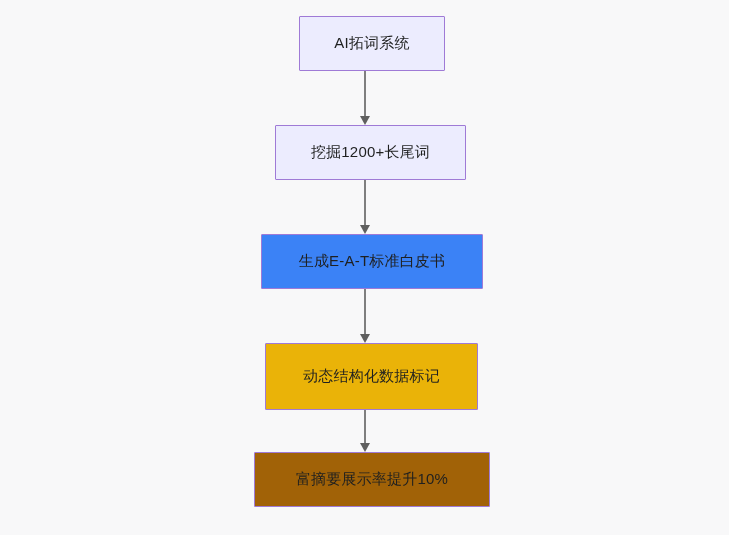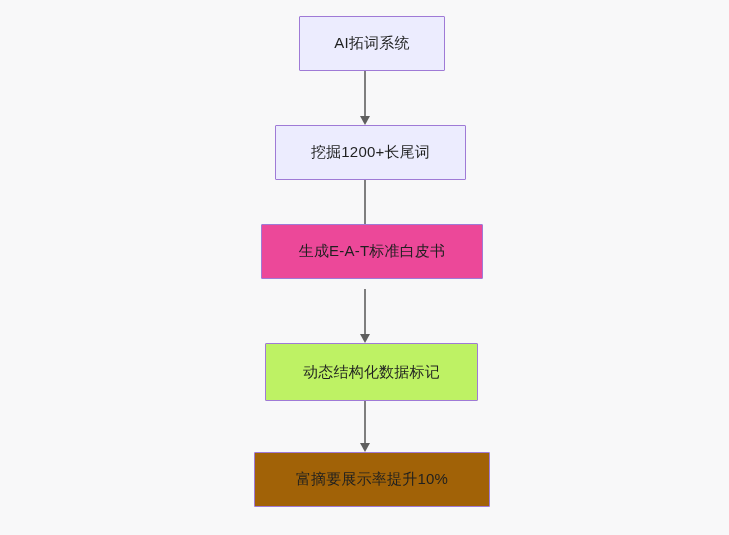--- a/index.html
+++ b/index.html
@@ -80,23 +80,23 @@
         </svg>
       </div>
     </div>
   <div id="node-layer">
       <div class="node" style="left: 299px; top: 16px; width: 146px; height: 55px; background: rgb(236, 236, 254); border-color: rgb(159, 122, 214); color: rgb(31, 32, 32);">
         <span class="node-label">AI拓词系统</span>
       </div>
       <div class="node" style="left: 275px; top: 125px; width: 191px; height: 55px; background: rgb(236, 236, 254); border-color: rgb(159, 122, 214); color: rgb(31, 32, 32);">
         <span class="node-label">挖掘1200+长尾词</span>
       </div>
-      <div class="node" style="left: 261px; top: 224px; width: 222px; height: 55px; background: #ec4899; border-color: rgb(159, 122, 214); color: rgb(31, 32, 32);">
+      <div class="node" style="left: 261px; top: 234px; width: 222px; height: 55px; background: #3b82f6; border-color: rgb(159, 122, 214); color: rgb(31, 32, 32);">
         <span class="node-label">生成E-A-T标准白皮书</span>
       </div>
-      <div class="node" style="left: 265px; top: 343px; width: 213px; height: 58px; background: #bef264; border-color: rgb(159, 122, 214); color: rgb(31, 32, 32);">
+      <div class="node" style="left: 265px; top: 343px; width: 213px; height: 67px; background: #eab308; border-color: rgb(159, 122, 214); color: rgb(31, 32, 32);">
         <span class="node-label">动态结构化数据标记</span>
       </div>
       <div class="node" style="left: 254px; top: 452px; width: 236px; height: 55px; background: #a16207; border-color: rgb(159, 122, 214); color: rgb(31, 32, 32);">
         <span class="node-label">富摘要展示率提升10%</span>
       </div>
     </div>
 </div>
 
 </body></html>

